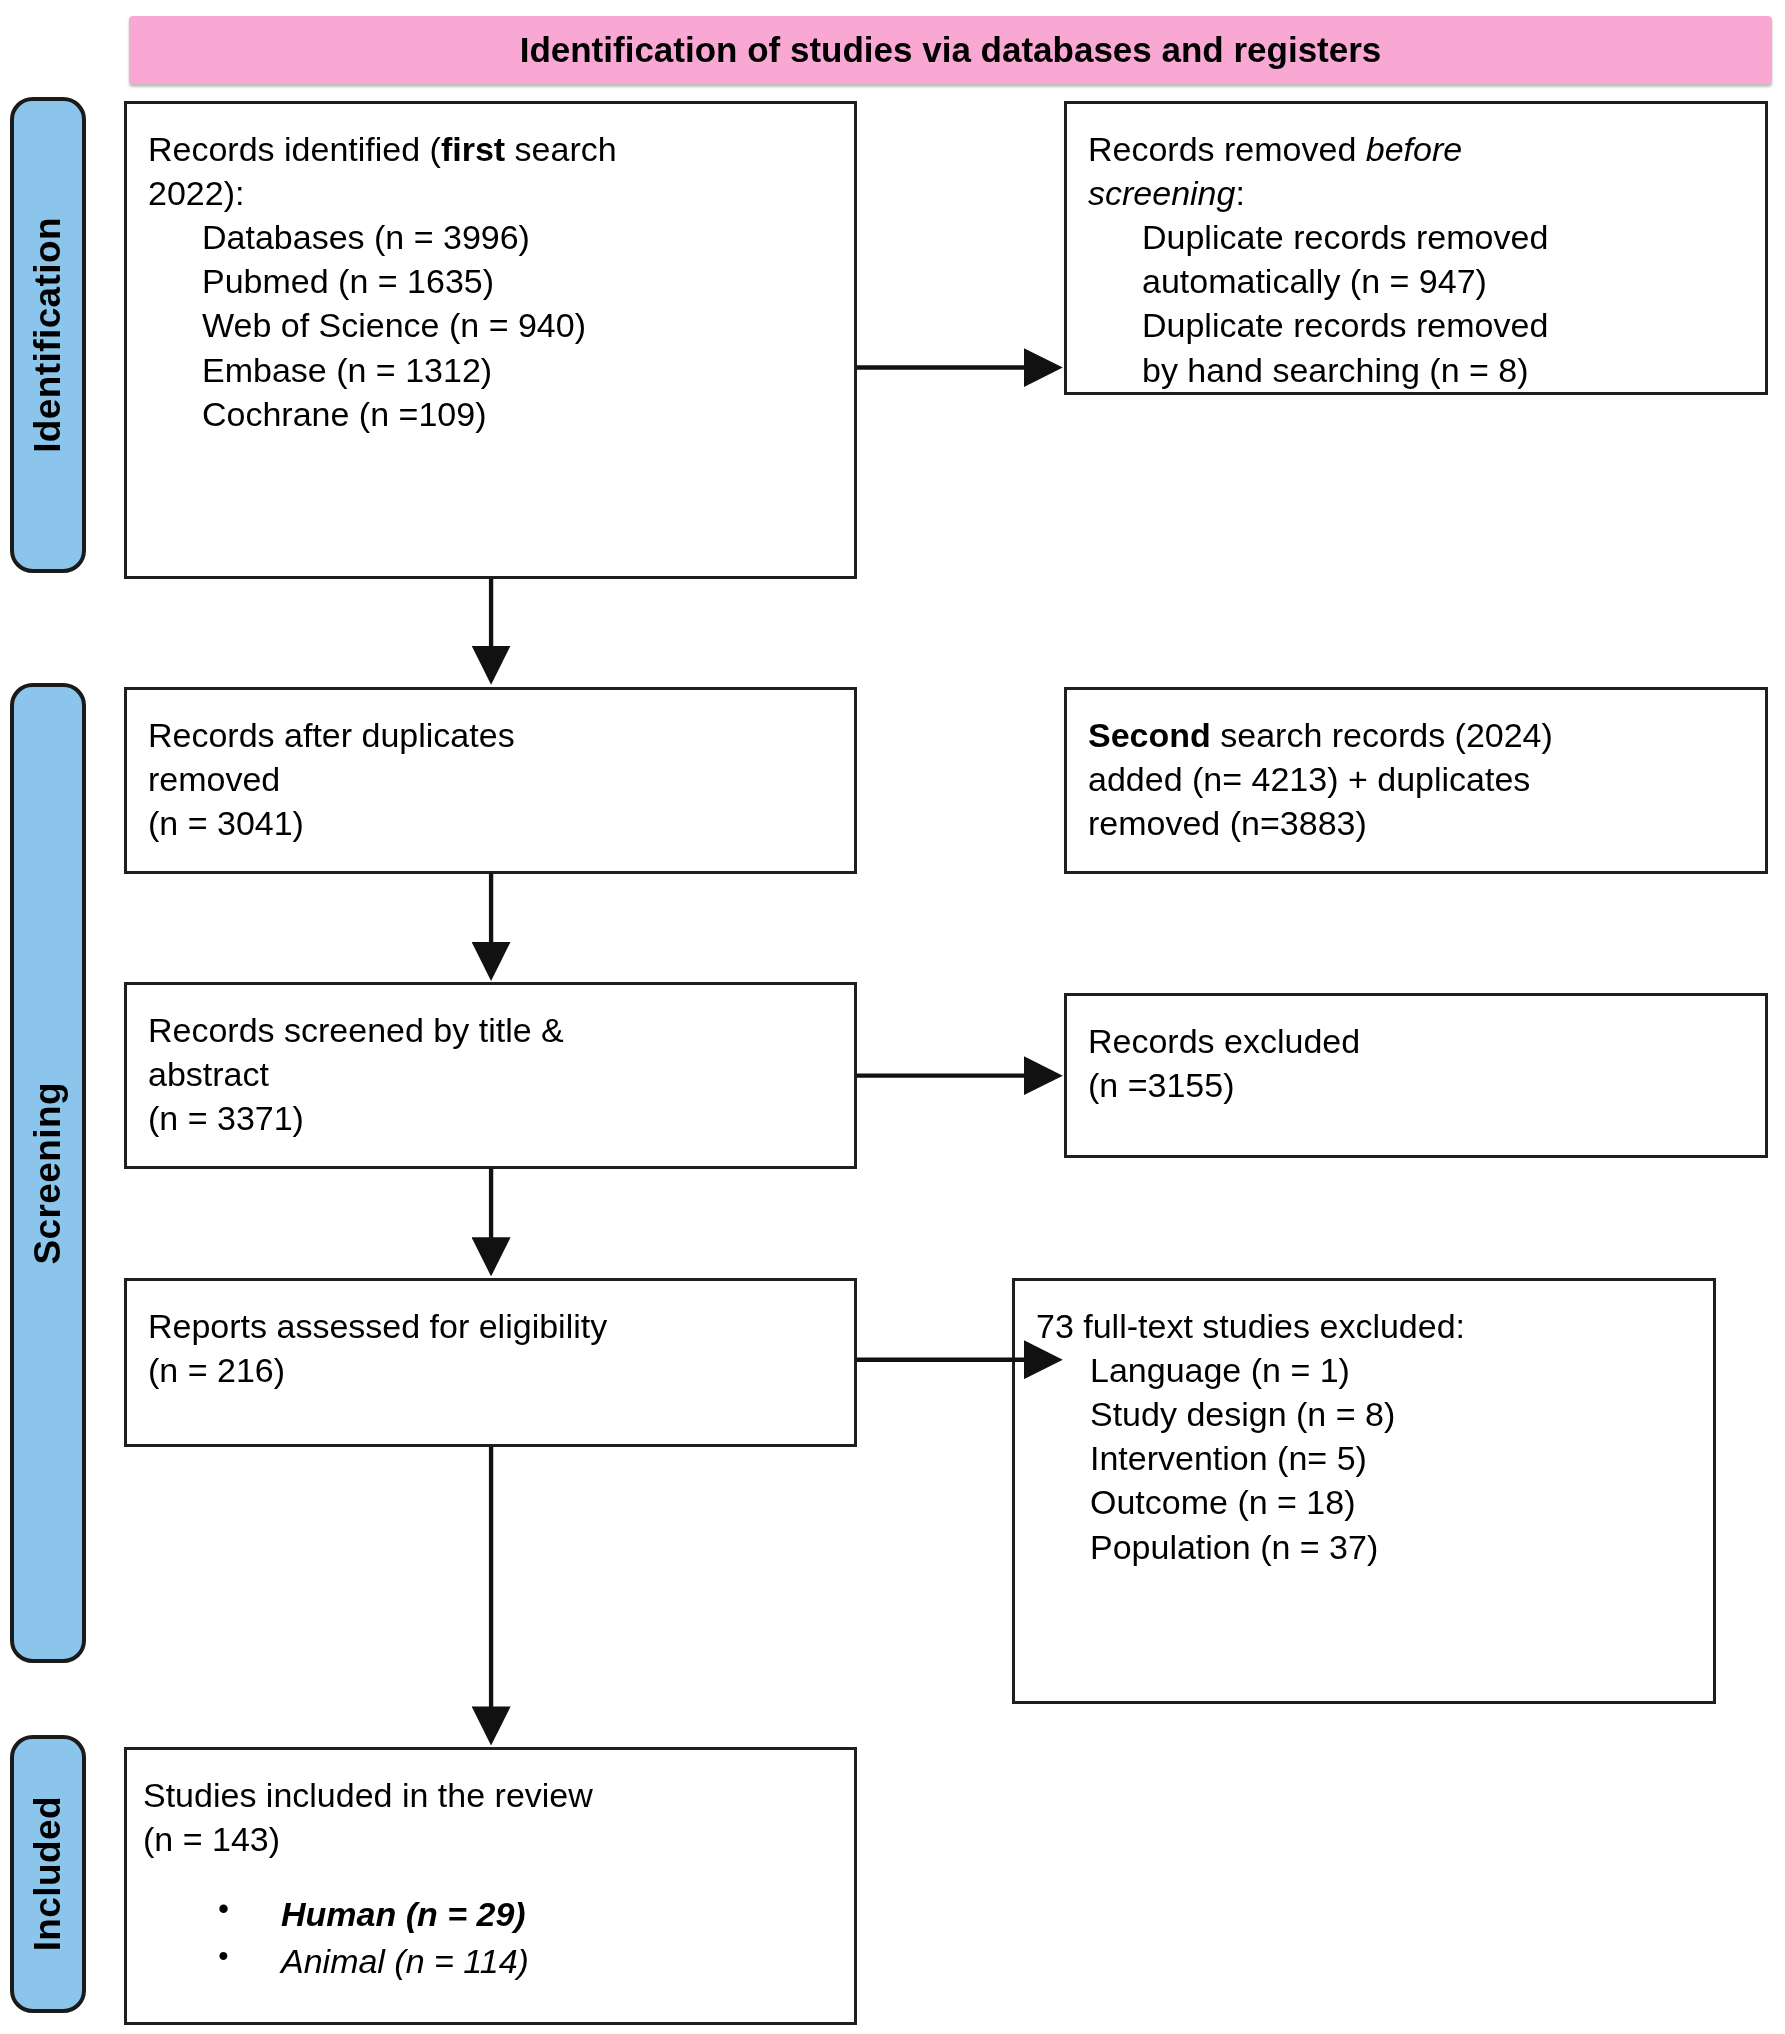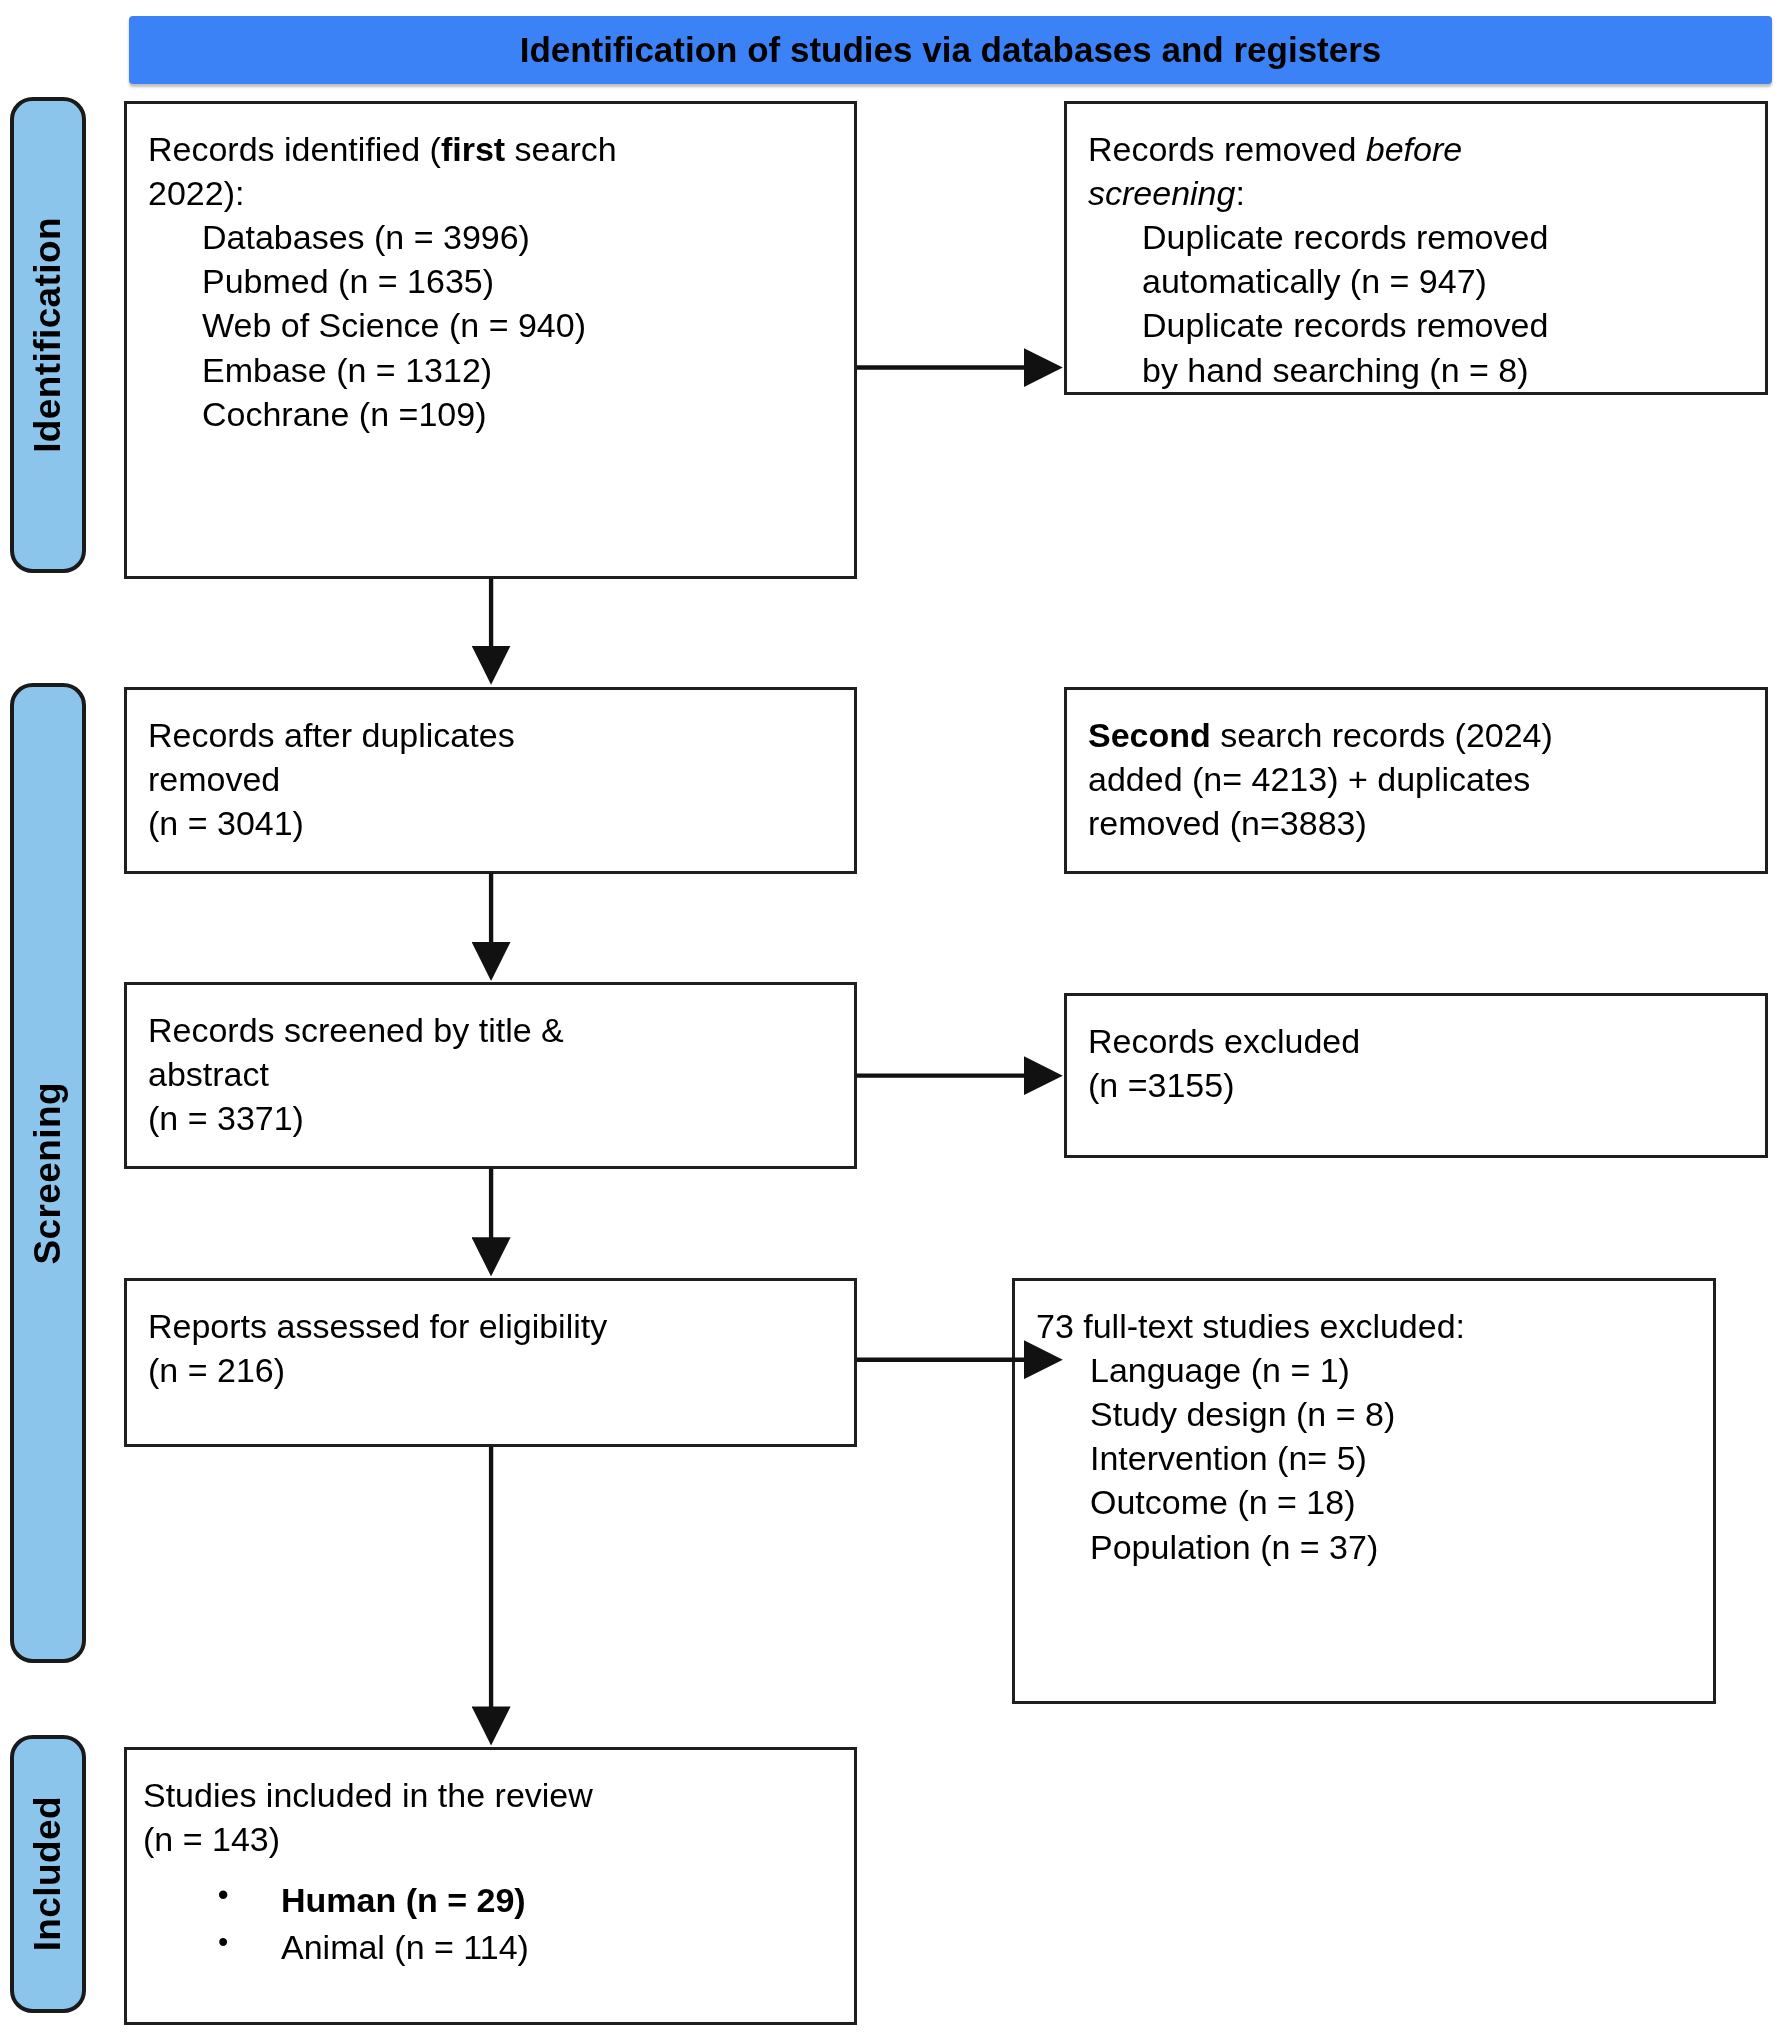--- a/index.html
+++ b/index.html
@@ -35,21 +35,21 @@
     font-weight: bold;
     font-size: 37px;
     color: #000000;
     letter-spacing: 0.4px;
     white-space: nowrap;
   }
 
   
   .banner {
     position: absolute;
-    background: #3b82f6;
+    background: #f9a8d4;
     border-radius: 4px;
     box-sizing: border-box;
     display: flex;
     align-items: center;
     justify-content: center;
     box-shadow: 0 2.6px 2.6px rgba(0,0,0,0.25);
   }
   .banner .banner-label {
     font-weight: bold;
     font-size: 35px;
@@ -72,22 +72,23 @@
   }
   .box .line.indent {
     padding-left: 54px;
   }
   .box .b { font-weight: bold; }
   .box .i { font-style: italic; }
 
   
   .bullets {
     list-style: none;
-    margin: 16px 0 0 0;
+    margin: 30px 0 0 0;
     padding: 0 0 0 75px;
+    font-style: italic;
   }
   .bullets li {
     font-size: 34px;
     line-height: 1.38;
     color: #000000;
     position: relative;
     padding-left: 63px;
     white-space: nowrap;
   }
   .bullets li::before {

